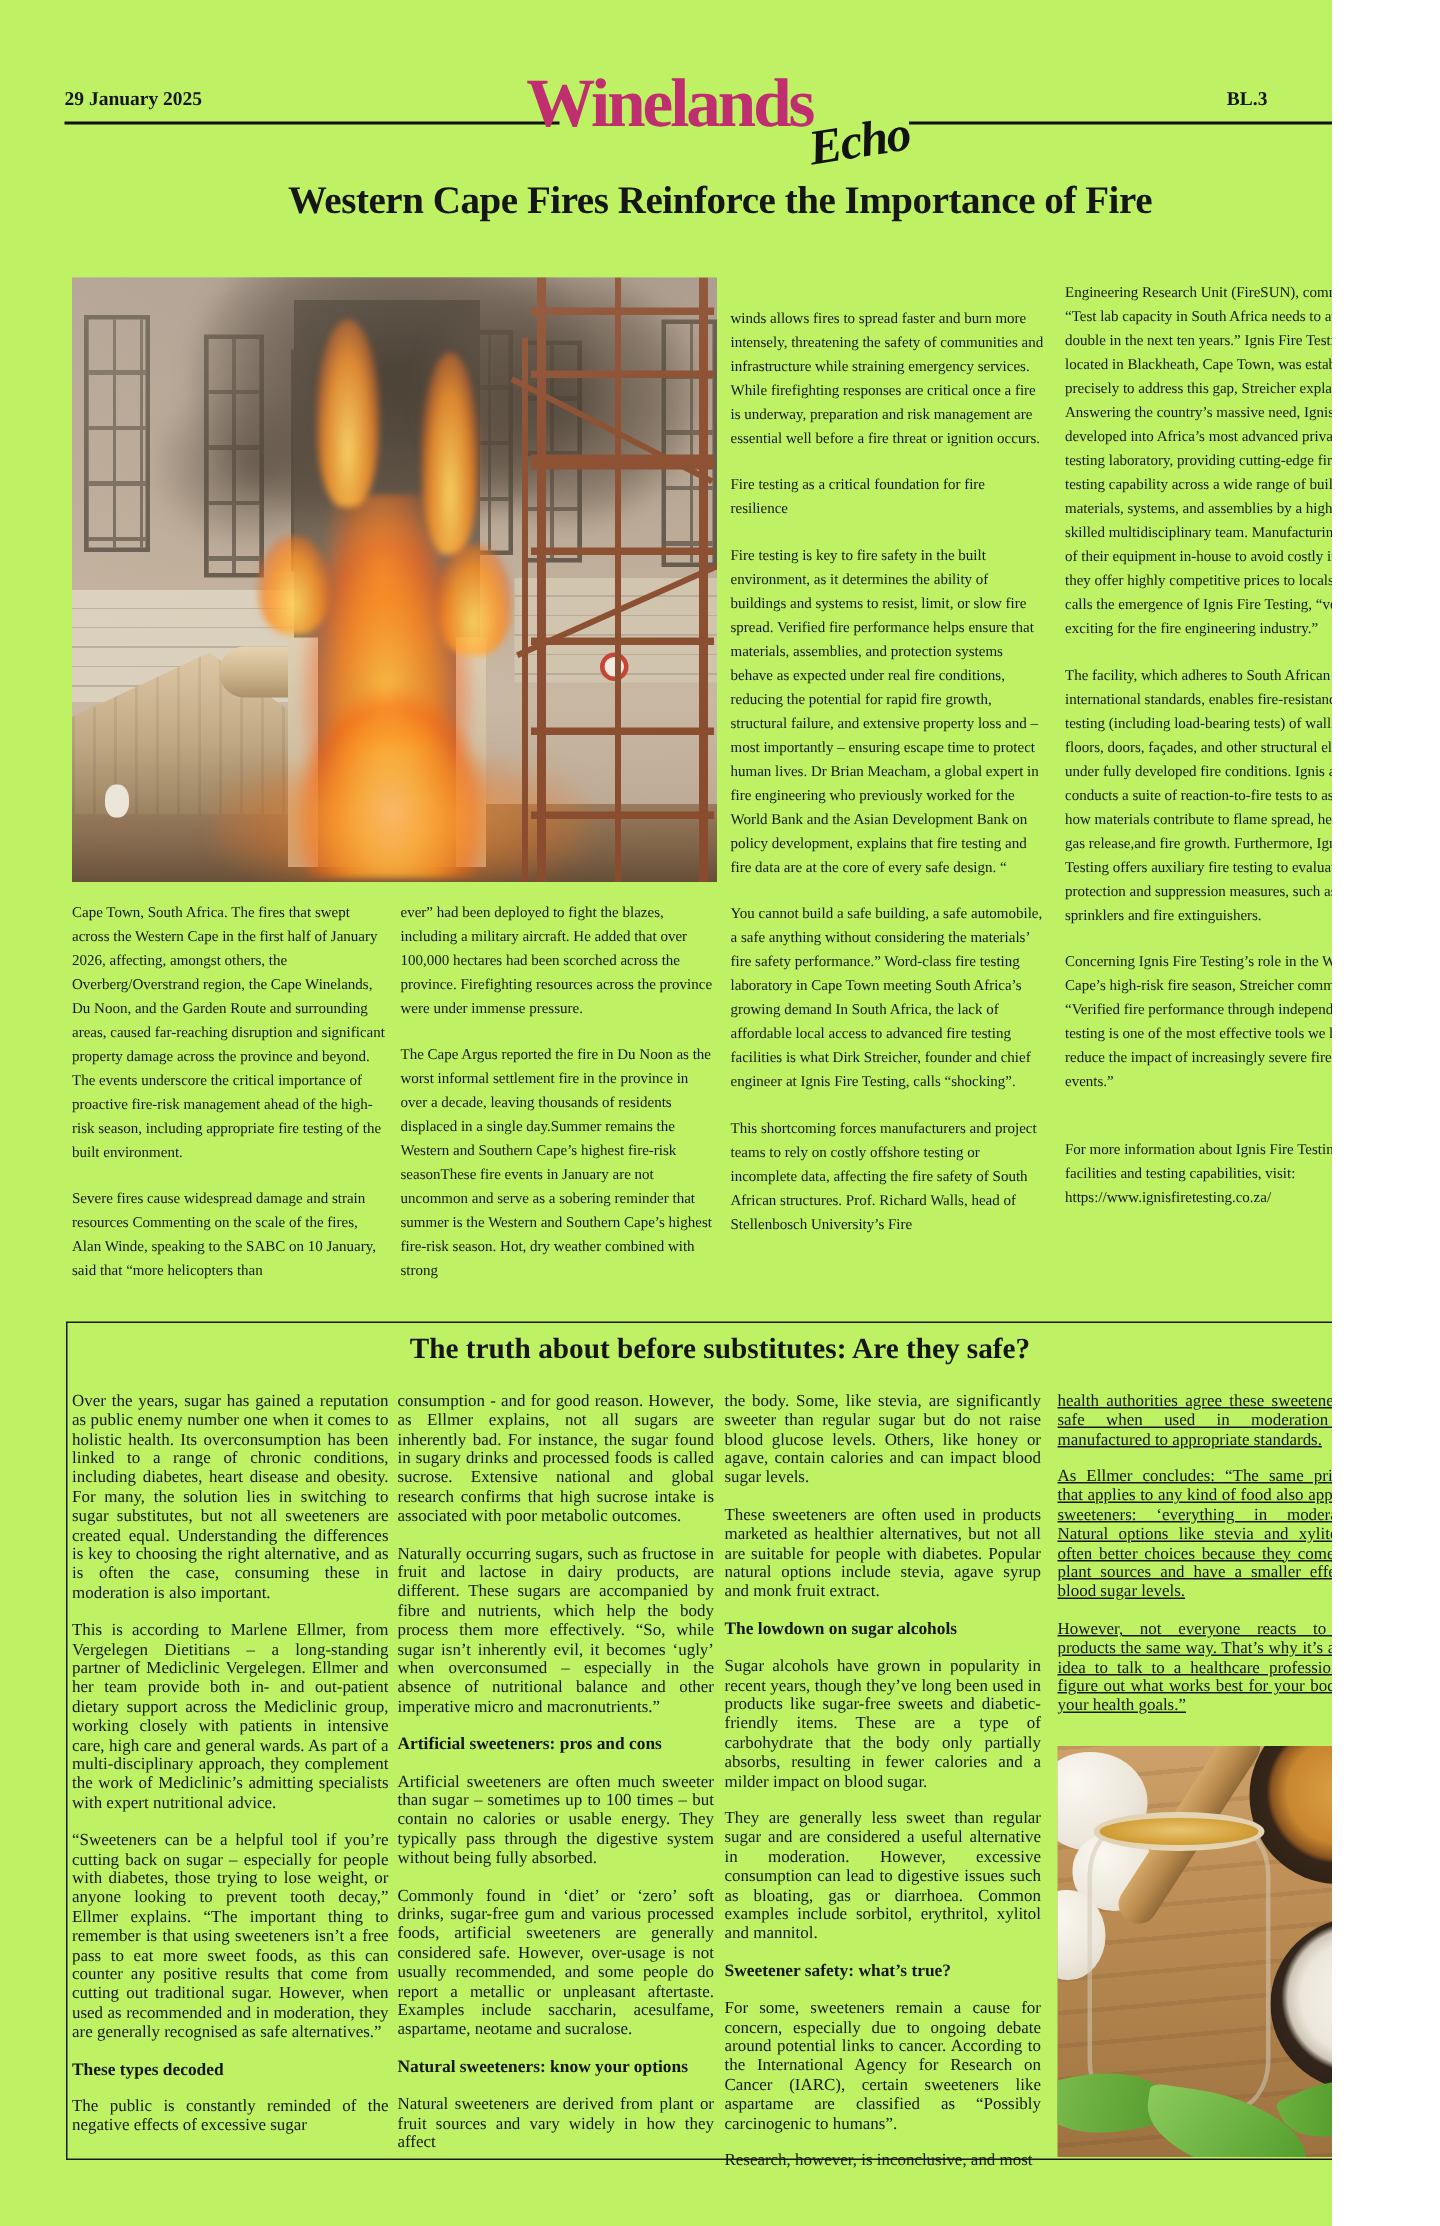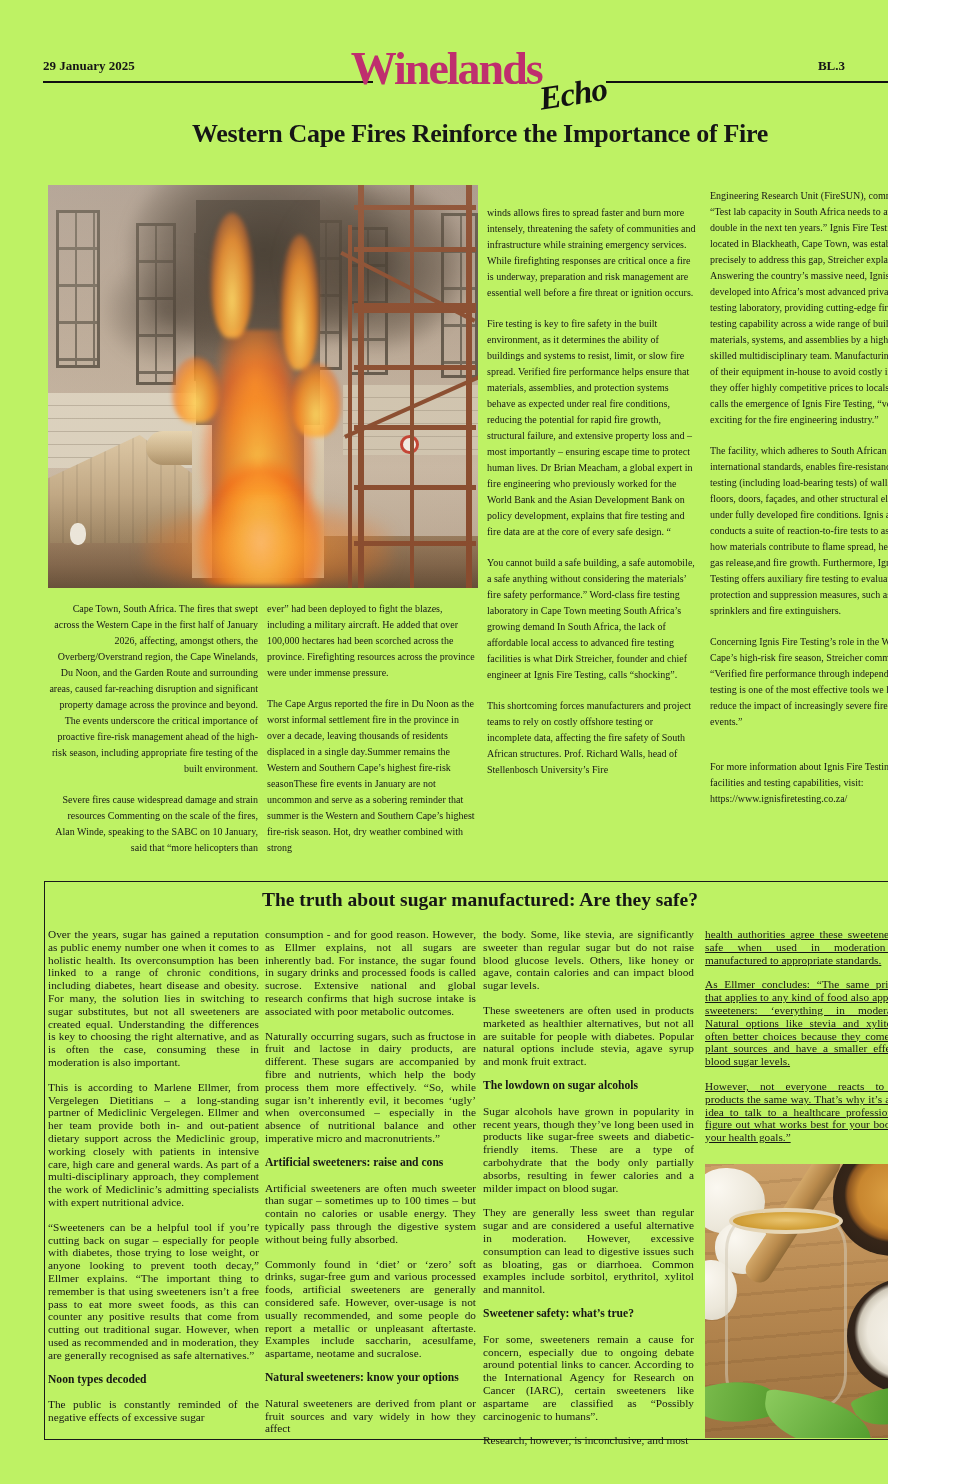--- a/index.html
+++ b/index.html
@@ -18,21 +18,21 @@
             transform:rotate(-9deg) translate(-6px,20px);letter-spacing:-1px;}
 
   
   .headline{position:absolute;left:0;top:119px;width:960px;text-align:center;margin:0;
             font-size:26px;font-weight:bold;letter-spacing:-0.3px;}
 
   
   .col{position:absolute;}
   .fire{width:210px;font-size:10px;line-height:16px;text-align:left;}
   .fire .para{margin:0 0 15px;}
-  .c1{left:48px;top:601px;text-align:right;}
+  .c1{left:48px;top:601px;}
   .c2{left:267px;top:601px;}
   .c3{left:487px;top:205px;}
   .c4{left:710px;top:188px;}
   .sugar{width:211px;font-size:11.3px;line-height:12.8px;text-align:justify;}
   .sugar .para{margin:0 0 12px;}
   .subhead{font-weight:bold;font-size:11.6px;margin:0 0 12px;text-align:left;}
   .gapline{height:14px;}
   .s1{left:48px;top:928px;}
   .s2{left:265px;top:928px;}
   .s3{left:483px;top:928px;}
@@ -210,45 +210,46 @@
   <div class="col fire c1">
       <div class="para">Cape Town, South Africa. The fires that swept across the Western Cape in the first half of January 2026, affecting, amongst others, the Overberg/Overstrand region, the Cape Winelands, Du Noon, and the Garden Route and surrounding areas, caused far-reaching disruption and significant property damage across the province and beyond. The events underscore the critical importance of proactive fire-risk management ahead of the high-risk season, including appropriate fire testing of the built environment.</div>
       <div class="para">Severe fires cause widespread damage and strain resources Commenting on the scale of the fires, Alan Winde, speaking to the SABC on 10 January, said that “more helicopters than</div>
     </div>
   <div class="col fire c2">
       <div class="para">ever” had been deployed to fight the blazes, including a military aircraft. He added that over 100,000 hectares had been scorched across the province. Firefighting resources across the province were under immense pressure.</div>
       <div class="para">The Cape Argus reported the fire in Du Noon as the worst informal settlement fire in the province in over a decade, leaving thousands of residents displaced in a single day.Summer remains the Western and Southern Cape’s highest fire-risk seasonThese fire events in January are not uncommon and serve as a sobering reminder that summer is the Western and Southern Cape’s highest fire-risk season. Hot, dry weather combined with strong</div>
     </div>
   <div class="col fire c3">
       <div class="para">winds allows fires to spread faster and burn more intensely, threatening the safety of communities and infrastructure while straining emergency services. While firefighting responses are critical once a fire is underway, preparation and risk management are essential well before a fire threat or ignition occurs.</div>
+      <div class="para">Fire testing as a critical foundation for fire resilience</div>
       <div class="para">Fire testing is key to fire safety in the built environment, as it determines the ability of buildings and systems to resist, limit, or slow fire spread. Verified fire performance helps ensure that materials, assemblies, and protection systems behave as expected under real fire conditions, reducing the potential for rapid fire growth, structural failure, and extensive property loss and – most importantly – ensuring escape time to protect human lives. Dr Brian Meacham, a global expert in fire engineering who previously worked for the World Bank and the Asian Development Bank on policy development, explains that fire testing and fire data are at the core of every safe design. “</div>
       <div class="para">You cannot build a safe building, a safe automobile, a safe anything without considering the materials’ fire safety performance.” Word-class fire testing laboratory in Cape Town meeting South Africa’s growing demand In South Africa, the lack of affordable local access to advanced fire testing facilities is what Dirk Streicher, founder and chief engineer at Ignis Fire Testing, calls “shocking”.</div>
       <div class="para">This shortcoming forces manufacturers and project teams to rely on costly offshore testing or incomplete data, affecting the fire safety of South African structures. Prof. Richard Walls, head of Stellenbosch University’s Fire</div>
     </div>
   <div class="col fire c4">
       <div class="para">Engineering Research Unit (FireSUN), comments, “Test lab capacity in South Africa needs to at least double in the next ten years.” Ignis Fire Testing, located in Blackheath, Cape Town, was established precisely to address this gap, Streicher explains. Answering the country’s massive need, Ignis soon developed into Africa’s most advanced private fire-testing laboratory, providing cutting-edge fire-testing capability across a wide range of building materials, systems, and assemblies by a highly skilled multidisciplinary team. Manufacturing most of their equipment in-house to avoid costly imports, they offer highly competitive prices to locals. Walls calls the emergence of Ignis Fire Testing, “very exciting for the fire engineering industry.”</div>
       <div class="para">The facility, which adheres to South African and international standards, enables fire-resistance testing (including load-bearing tests) of walls, floors, doors, façades, and other structural elements under fully developed fire conditions. Ignis also conducts a suite of reaction-to-fire tests to assess how materials contribute to flame spread, heat and gas release,and fire growth. Furthermore, Ignis Fire Testing offers auxiliary fire testing to evaluate fire protection and suppression measures, such as sprinklers and fire extinguishers.</div>
       <div class="para">Concerning Ignis Fire Testing’s role in the Western Cape’s high-risk fire season, Streicher comments, “Verified fire performance through independent testing is one of the most effective tools we have to reduce the impact of increasingly severe fire events.”</div>
       <div class="gapline"></div>
       <div class="para">For more information about Ignis Fire Testing’s facilities and testing capabilities, visit: https://www.ignisfiretesting.co.za/</div>
     </div>
 
   <div class="sugar-box"></div>
-  <h2 class="sugar-title">The truth about sugar manufactured: Are they safe?</h2>
+  <h2 class="sugar-title">The truth about before substitutes: Are they safe?</h2>
   <div class="col sugar s1">
       <div class="para">Over the years, sugar has gained a reputation as public enemy number one when it comes to holistic health. Its overconsumption has been linked to a range of chronic conditions, including diabetes, heart disease and obesity. For many, the solution lies in switching to sugar substitutes, but not all sweeteners are created equal. Understanding the differences is key to choosing the right alternative, and as is often the case, consuming these in moderation is also important.</div>
       <div class="para">This is according to Marlene Ellmer, from Vergelegen Dietitians – a long-standing partner of Mediclinic Vergelegen. Ellmer and her team provide both in- and out-patient dietary support across the Mediclinic group, working closely with patients in intensive care, high care and general wards. As part of a multi-disciplinary approach, they complement the work of Mediclinic’s admitting specialists with expert nutritional advice.</div>
       <div class="para">“Sweeteners can be a helpful tool if you’re cutting back on sugar – especially for people with diabetes, those trying to lose weight, or anyone looking to prevent tooth decay,” Ellmer explains. “The important thing to remember is that using sweeteners isn’t a free pass to eat more sweet foods, as this can counter any positive results that come from cutting out traditional sugar. However, when used as recommended and in moderation, they are generally recognised as safe alternatives.”</div>
-      <div class="subhead">Noon types decoded</div>
+      <div class="subhead">These types decoded</div>
       <div class="para">The public is constantly reminded of the negative effects of excessive sugar</div>
     </div>
   <div class="col sugar s2">
       <div class="para">consumption - and for good reason. However, as Ellmer explains, not all sugars are inherently bad. For instance, the sugar found in sugary drinks and processed foods is called sucrose. Extensive national and global research confirms that high sucrose intake is associated with poor metabolic outcomes.</div>
       <div class="para">Naturally occurring sugars, such as fructose in fruit and lactose in dairy products, are different. These sugars are accompanied by fibre and nutrients, which help the body process them more effectively. “So, while sugar isn’t inherently evil, it becomes ‘ugly’ when overconsumed – especially in the absence of nutritional balance and other imperative micro and macronutrients.”</div>
-      <div class="subhead">Artificial sweeteners: raise and cons</div>
+      <div class="subhead">Artificial sweeteners: pros and cons</div>
       <div class="para">Artificial sweeteners are often much sweeter than sugar – sometimes up to 100 times – but contain no calories or usable energy. They typically pass through the digestive system without being fully absorbed.</div>
       <div class="para">Commonly found in ‘diet’ or ‘zero’ soft drinks, sugar-free gum and various processed foods, artificial sweeteners are generally considered safe. However, over-usage is not usually recommended, and some people do report a metallic or unpleasant aftertaste. Examples include saccharin, acesulfame, aspartame, neotame and sucralose.</div>
       <div class="subhead">Natural sweeteners: know your options</div>
       <div class="para">Natural sweeteners are derived from plant or fruit sources and vary widely in how they affect</div>
     </div>
   <div class="col sugar s3">
       <div class="para">the body. Some, like stevia, are significantly sweeter than regular sugar but do not raise blood glucose levels. Others, like honey or agave, contain calories and can impact blood sugar levels.</div>
       <div class="para">These sweeteners are often used in products marketed as healthier alternatives, but not all are suitable for people with diabetes. Popular natural options include stevia, agave syrup and monk fruit extract.</div>
       <div class="subhead">The lowdown on sugar alcohols</div>
       <div class="para">Sugar alcohols have grown in popularity in recent years, though they’ve long been used in products like sugar-free sweets and diabetic-friendly items. These are a type of carbohydrate that the body only partially absorbs, resulting in fewer calories and a milder impact on blood sugar.</div>

